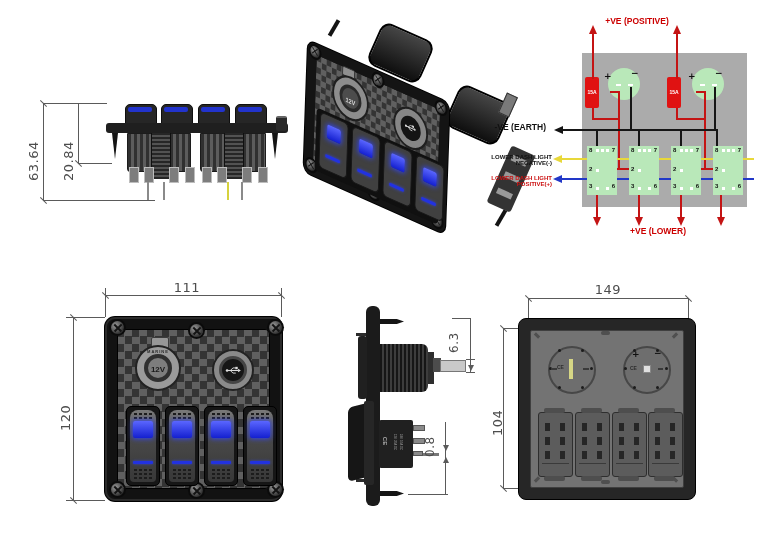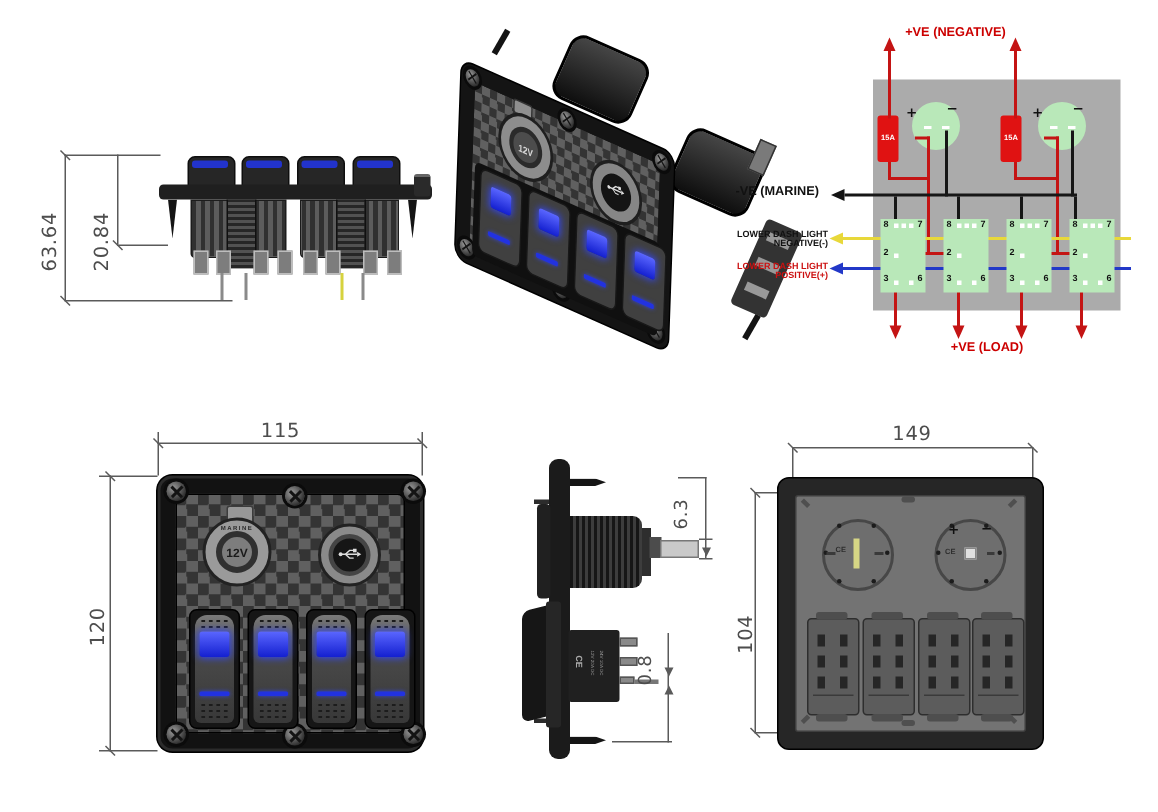--- a/index.html
+++ b/index.html
@@ -164,21 +164,21 @@
           <div class="lbar" style="left:6px;top:36px;width:16px;height:2.5px"></div>
         </div>
       <div class="isw" style="left:121px">
           <div class="led" style="left:7px;top:8px;width:15px;height:13px"></div>
           <div class="lbar" style="left:6px;top:36px;width:16px;height:2.5px"></div>
         </div>
     </div>
   </div>
 
   <div class="v" style="left:478px;top:5px;width:294px;height:245px">
-    <div class="wlbl" style="left:104px;top:11px;width:110px;text-align:center;font-size:8.5px;color:#cc0000">+VE (NEGATIVE)</div>
+    <div class="wlbl" style="left:104px;top:11px;width:110px;text-align:center;font-size:8.5px;color:#cc0000">+VE (POSITIVE)</div>
     <div class="v" style="left:104px;top:48px;width:165px;height:154px;background:#ababab"></div>
 
     <div class="gcirc" style="left:130px;top:63px"></div>
     <div class="gcirc" style="left:214px;top:63px"></div>
     <span class="sym" style="left:126px;top:66px">+</span>
     <span class="sym" style="left:153px;top:63px">−</span>
     <span class="sym" style="left:210px;top:66px">+</span>
     <span class="sym" style="left:237px;top:63px">−</span>
     <div class="v" style="left:138px;top:79px;width:5px;height:2px;background:#fff"></div>
     <div class="v" style="left:150px;top:79px;width:5px;height:2px;background:#fff"></div>
@@ -279,28 +279,28 @@
         <span class="t t3">3</span>
         <span class="t t6">6</span>
       <i class="pin" style="left:9px;top:3px"></i>
         <i class="pin" style="left:14px;top:3px"></i>
         <i class="pin" style="left:19px;top:3px"></i>
         <i class="pin" style="left:9px;top:23px"></i>
         <i class="pin" style="left:9px;top:41px"></i>
         <i class="pin" style="left:19px;top:41px"></i>
     </div>
 
-    <div class="wlbl" style="left:6px;top:117px;width:62px;text-align:right;font-size:8.5px;color:#111">-VE (MARINE)</div>
+    <div class="wlbl" style="left:6px;top:117px;width:62px;text-align:right;font-size:8.5px;color:#111">-VE (EARTH)</div>
     <div class="wlbl" style="left:0;top:149px;width:74px;text-align:right;font-size:6px;color:#111">LOWER DASH LIGHT NEGATIVE(-)</div>
     <div class="wlbl" style="left:0;top:170px;width:74px;text-align:right;font-size:6px;color:#cc1111">LOWER DASH LIGHT POSITIVE(+)</div>
-    <div class="wlbl" style="left:128px;top:221px;width:104px;text-align:center;font-size:8.5px;color:#cc0000">+VE (LOAD)</div>
+    <div class="wlbl" style="left:128px;top:221px;width:104px;text-align:center;font-size:8.5px;color:#cc0000">+VE (LOWER)</div>
   </div>
 
   <div class="v" style="left:58px;top:280px;width:232px;height:240px">
-    <div class="dimtxt" style="left:99px;top:0;width:60px;text-align:center">115</div>
+    <div class="dimtxt" style="left:99px;top:0;width:60px;text-align:center">111</div>
     <div class="dl" style="left:47px;top:15px;width:176px;height:1px"></div>
     <div class="tk" style="left:43px;top:15px"></div>
     <div class="tk" style="left:219px;top:15px"></div>
     <div class="dl" style="left:47px;top:8px;width:1px;height:29px"></div>
     <div class="dl" style="left:223px;top:8px;width:1px;height:29px"></div>
     <div class="dimtxt rot" style="left:0;top:105px;height:46px">120</div>
     <div class="dl" style="left:15px;top:37px;width:1px;height:184px"></div>
     <div class="tk" style="left:11px;top:37px"></div>
     <div class="tk" style="left:11px;top:220px"></div>
     <div class="dl" style="left:8px;top:37px;width:39px;height:1px"></div>

